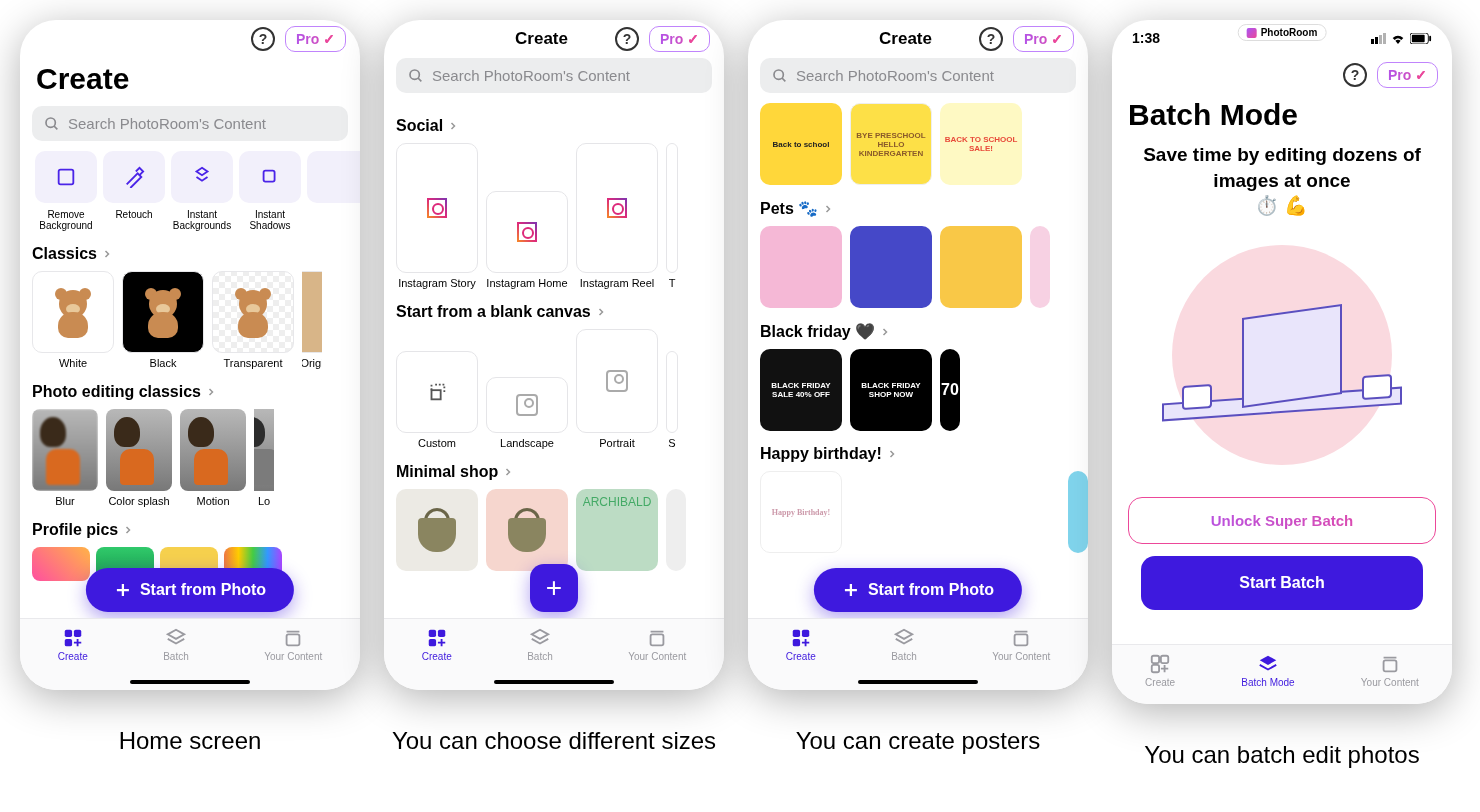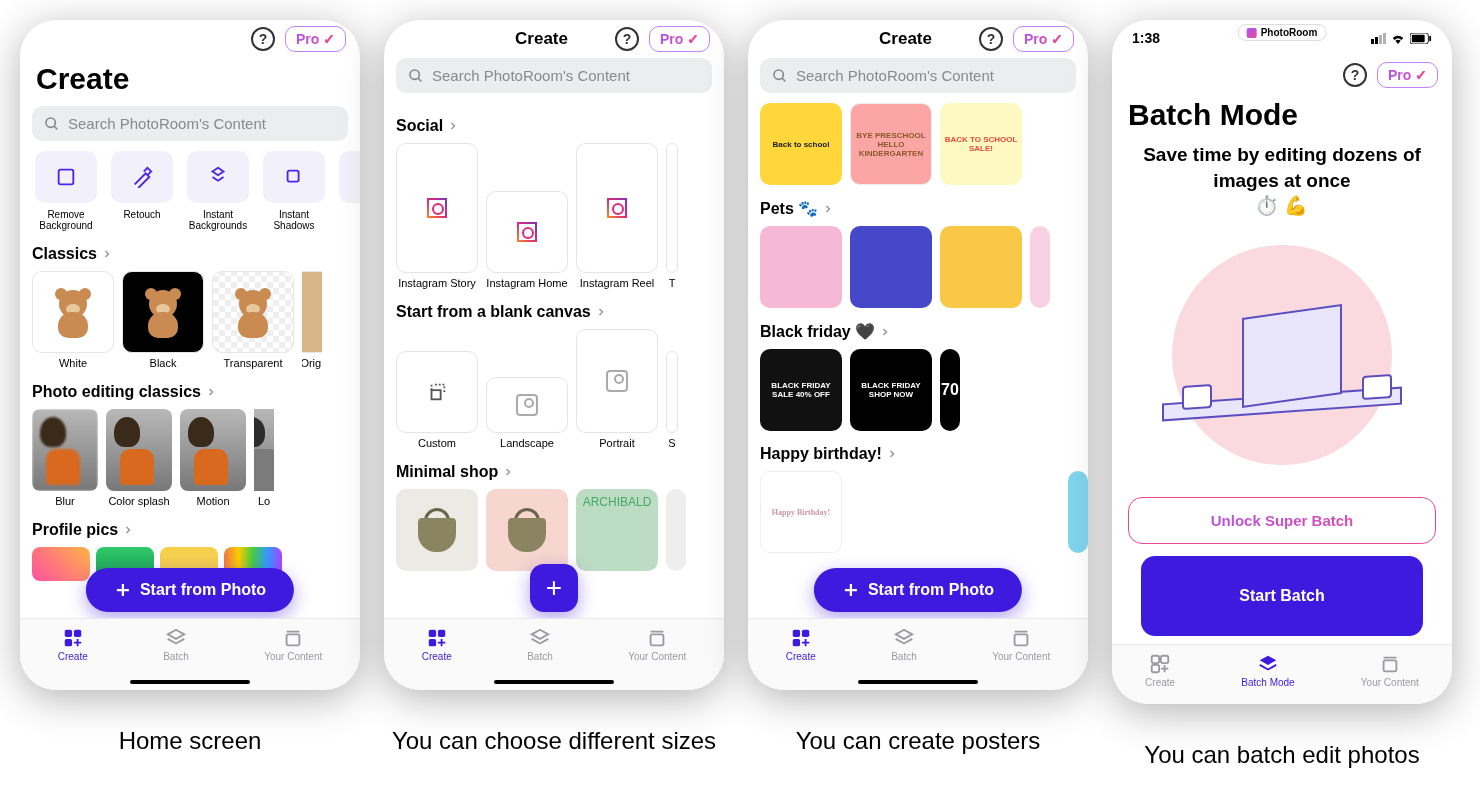--- a/index.html
+++ b/index.html
@@ -75,21 +75,21 @@
   .pro-badge::after { content:" ✓"; color:#ec4899; -webkit-text-fill-color:#ec4899;}
   .pro-badge { border: 1.5px solid #c084fc; }
   .page-title { font-size: 30px; font-weight: 800; padding: 4px 16px 10px; }
   .search {
     margin: 0 12px 10px; background: #ecedee; border-radius: 10px;
     padding: 9px 12px; display: flex; align-items: center; gap: 8px;
     color: #8a8a8e; font-size: 15px;
   }
   .search svg { width: 16px; height: 16px; }
   .content { flex: 1; overflow: hidden; padding: 0 0 0 12px; }
-  .tool-row { display: flex; gap: 8px; padding-right: 0; }
+  .tool-row { display: flex; padding-right: 0; }
   .tool {
     flex: 0 0 68px; display: flex; flex-direction: column; align-items: center;
     gap: 6px; text-align: center; font-size: 10px; font-weight: 500;
   }
   .tool .sq {
     width: 62px; height: 52px; background: #f2f0fb; border-radius: 10px;
     display:flex;align-items:center;justify-content:center;color:#4b24e8;
   }
   .section-head {
     display: flex; align-items: center; gap: 4px;
@@ -158,21 +158,21 @@
   .hero-img { width:260px; height:240px; margin: 16px auto; position:relative;}
   .hero-circle{width:220px;height:220px;background:#fad9df;border-radius:50%;position:absolute;top:10px;left:20px;}
   .hero-box{position:absolute;width:100px;height:90px;background:#e9e5fb;border:2px solid #5b4fbf;top:76px;left:90px;transform:skewY(-8deg);}
   .hero-belt{position:absolute;width:240px;height:18px;background:#e9e5fb;border:2px solid #5b4fbf;top:160px;left:10px;transform:skewY(-4deg);}
   .btn-outline {
     margin: 6px 16px; padding: 14px; border: 1.5px solid #ec4899; border-radius: 14px;
     text-align: center; font-weight: 700; font-size: 15px;
     background: linear-gradient(90deg,#a855f7,#ec4899); -webkit-background-clip:text; color:transparent;
   }
   .btn-solid {
-    margin: 6px 29px; padding: 31px; background: #3e19de; color:#fff;
+    margin: 6px 29px; padding: 18px; background: #3e19de; color:#fff;
     border-radius: 14px; text-align:center; font-weight: 700; font-size: 16px;
   }
   .poster-card{width:82px;height:82px;border-radius:10px;font-size:8px;font-weight:800;display:flex;align-items:center;justify-content:center;text-align:center;padding:4px;}
   .cut{width:20px;overflow:hidden;}
 </style>
 </head>
 <body>
 
 <div class="phone-wrap">
   <div class="phone">
@@ -506,21 +506,21 @@
     <div class="search">
       <svg viewBox="0 0 24 24" fill="none" stroke="currentColor" stroke-width="2.5">
           <circle cx="10" cy="10" r="7"></circle>
           <line x1="20" y1="20" x2="15" y2="15"></line>
         </svg>
       <span>Search PhotoRoom's Content</span>
     </div>
     <div class="content">
       <div class="thumb-row">
         <div class="poster-card" style="background:#ffd73a;color:#222">Back to school</div>
-        <div class="poster-card" style="background:#fca5a5;color:#8a5a2a;border:1px solid #eee">BYE PRESCHOOL HELLO KINDERGARTEN</div>
+        <div class="poster-card" style="background:#fde047;color:#8a5a2a;border:1px solid #eee">BYE PRESCHOOL HELLO KINDERGARTEN</div>
         <div class="poster-card" style="background:#fef9c3;color:#e84a3a">BACK TO SCHOOL SALE!</div>
         <div class="poster-card cut" style="background:#fff"></div>
       </div>
       <div class="section-head">
           <span>Pets 🐾</span>
           <svg viewBox="0 0 24 24" fill="none" stroke="currentColor" stroke-width="3">
             <polyline points="9 6 15 12 9 18"></polyline>
           </svg>
         </div>
       <div class="thumb-row">

